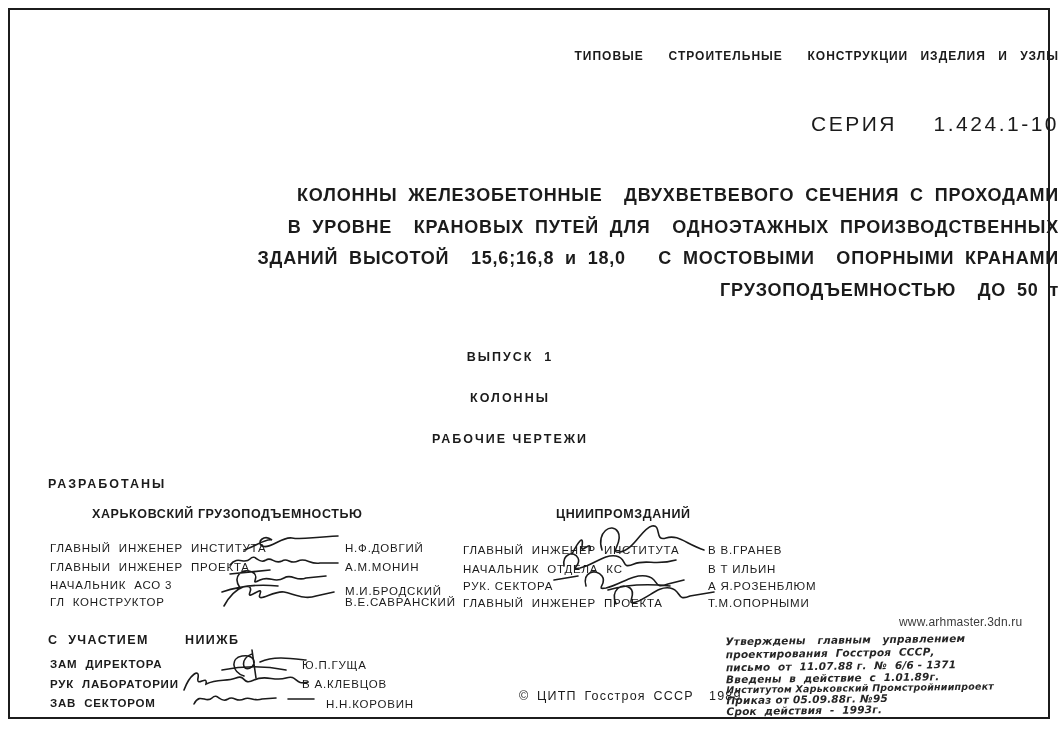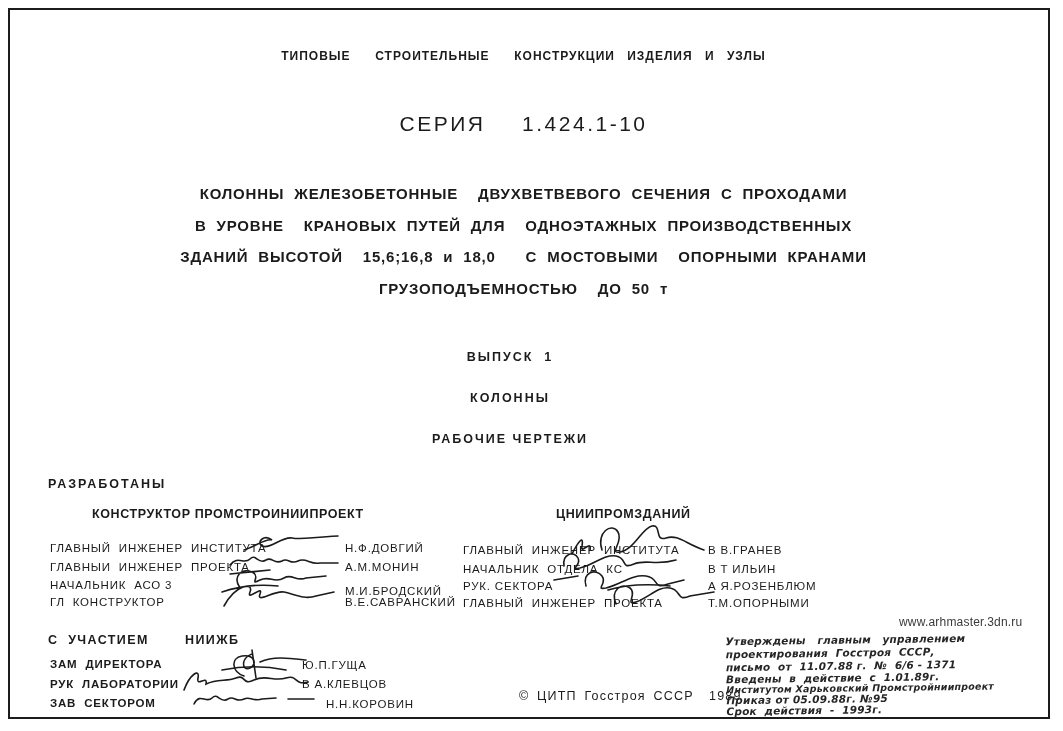--- a/index.html
+++ b/index.html
@@ -10,24 +10,24 @@
     overflow:hidden;
     font-family:"Liberation Sans", sans-serif;
     color:#1b1b1b;
   }
   .frame {
     position:absolute;
     left:8px; top:8px; right:13px; bottom:12px;
     border:2px solid #1c1c1c;
   }
   .txt { position:absolute; white-space:pre; color:#1b1b1b; }
-  .center-band { position:absolute; left:12px; width:1023px; text-align:center; }
+  .center-band { position:absolute; left:36px; width:1023px; text-align:right; }
   .doc-category { top:49px; font-size:12px; font-weight:bold; letter-spacing:1px; word-spacing:8px; }
   .series { top:112px; font-size:21px; letter-spacing:2.5px; word-spacing:10px; }
-  .title-line { font-size:15px; font-weight:bold; letter-spacing:0.8px; word-spacing:5px; }
+  .title-line { font-size:18px; font-weight:bold; letter-spacing:0.8px; word-spacing:5px; }
   .t1 { top:185px; } .t2 { top:217px; } .t3 { top:248px; } .t4 { top:280px; }
   .sub { font-size:12.5px; font-weight:bold; letter-spacing:2px; }
   .sub-band { position:absolute; left:0; width:1020px; text-align:center; }
   .issue { top:350px;text-align:center; } .subject { top:391px; } .doctype { top:432px; }
   .small { font-size:11.5px; letter-spacing:0.8px; }
   .org { font-size:12.5px; font-weight:bold; letter-spacing:0.6px; }
   .sig { position:absolute; }
   .sig path { stroke:#1b1b1b; stroke-width:1.6; fill:none; stroke-linecap:round; }
   .approval {
     position:absolute; left:722px; top:633px; width:330px; height:86px;
@@ -53,21 +53,21 @@
   <div class="txt center-band title-line t2">В УРОВНЕ  КРАНОВЫХ ПУТЕЙ ДЛЯ  ОДНОЭТАЖНЫХ ПРОИЗВОДСТВЕННЫХ</div>
   <div class="txt center-band title-line t3">ЗДАНИЙ ВЫСОТОЙ  15,6;16,8 и 18,0   С МОСТОВЫМИ  ОПОРНЫМИ КРАНАМИ</div>
   <div class="txt center-band title-line t4">ГРУЗОПОДЪЕМНОСТЬЮ  ДО 50 т</div>
 
   <div class="txt sub-band sub issue">ВЫПУСК  1</div>
   <div class="txt sub-band sub subject">КОЛОННЫ</div>
   <div class="txt sub-band sub doctype">РАБОЧИЕ ЧЕРТЕЖИ</div>
 
   <div class="txt sub" style="left:48px; top:477px;">РАЗРАБОТАНЫ</div>
 
-  <div class="txt org" style="left:92px; top:507px;">КОНСТРУКТОР ПРОМСТРОИНИИПРОЕКТ</div>
+  <div class="txt org" style="left:92px; top:507px;">ХАРЬКОВСКИЙ ГРУЗОПОДЪЕМНОСТЬЮ</div>
   <div class="txt org" style="left:556px; top:507px;text-align:center;">ЦНИИПРОМЗДАНИЙ</div>
 
   <div class="txt small" style="left:50px; top:542px;">ГЛАВНЫЙ  ИНЖЕНЕР  ИНСТИТУТА</div>
   <div class="txt small" style="left:50px; top:561px;">ГЛАВНЫИ  ИНЖЕНЕР  ПРОЕКТА</div>
   <div class="txt small" style="left:50px; top:579px;">НАЧАЛЬНИК  АСО 3</div>
   <div class="txt small" style="left:50px; top:596px;">ГЛ  КОНСТРУКТОР</div>
   <div class="txt small" style="left:345px; top:542px;">Н.Ф.ДОВГИЙ</div>
   <div class="txt small" style="left:345px; top:561px;">А.М.МОНИН</div>
   <div class="txt small" style="left:345px; top:579px;margin-top:6px;">М.И.БРОДСКИЙ</div>
   <div class="txt small" style="left:345px; top:596px;">В.Е.САВРАНСКИЙ</div>

